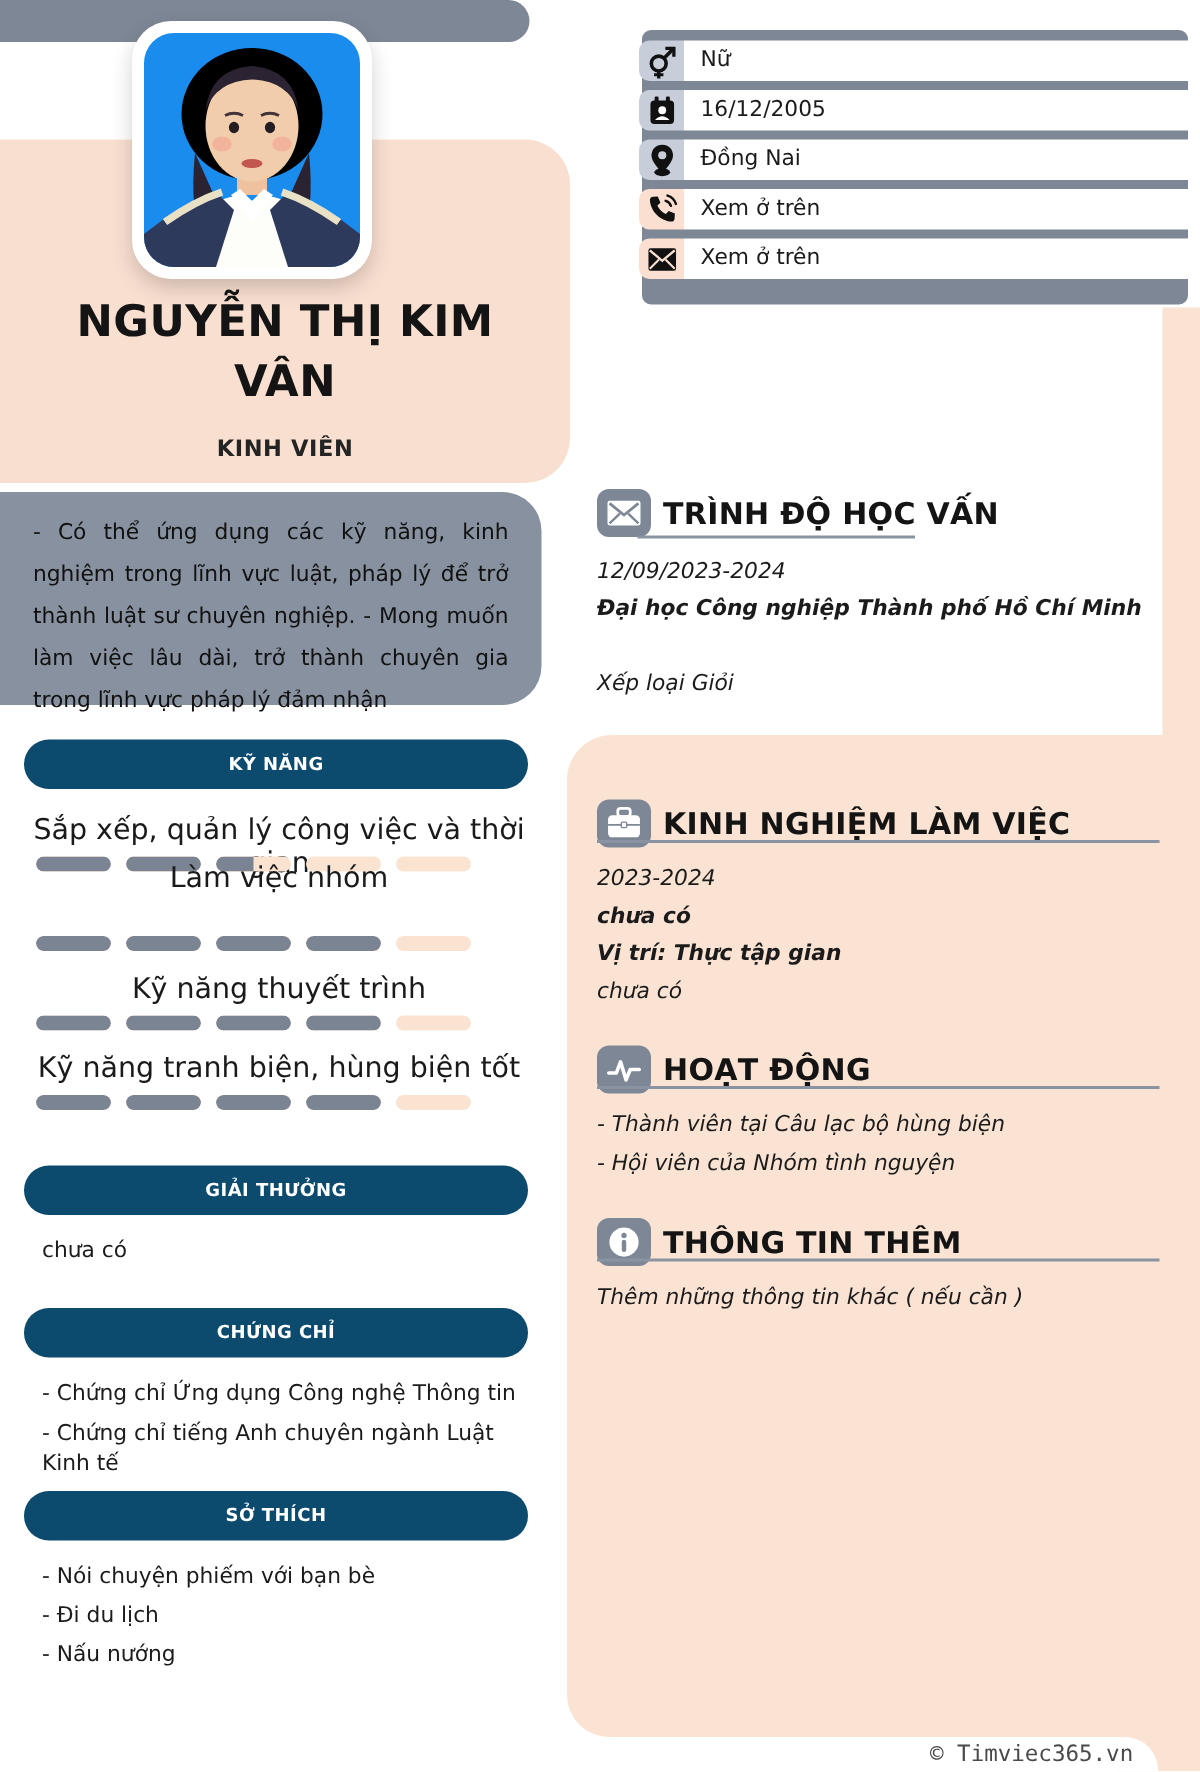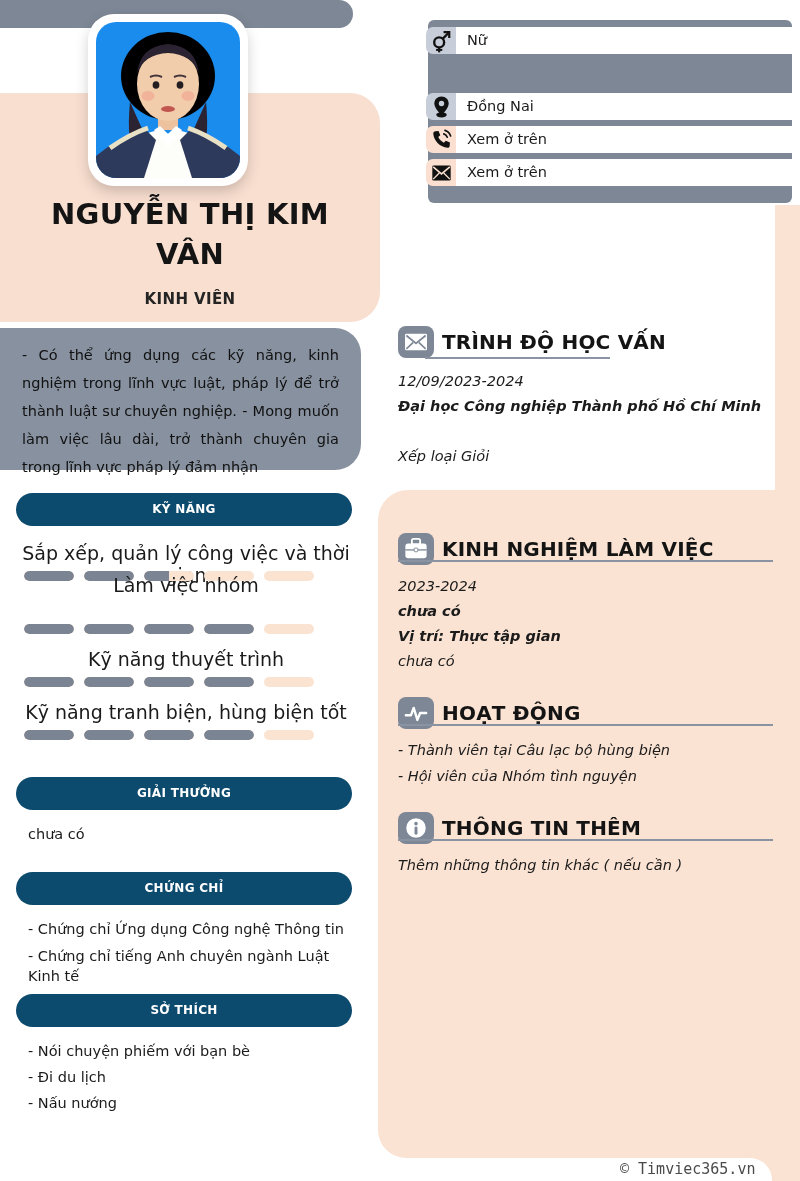--- a/index.html
+++ b/index.html
@@ -96,20 +96,32 @@
         <circle cx="10" cy="14.5" r="5.4" stroke="#111" stroke-width="2.6" fill="none"></circle>
         <line x1="10" y1="20" x2="10" y2="25.4" stroke="#111" stroke-width="2.4"></line>
         <line x1="6.6" y1="22.7" x2="13.4" y2="22.7" stroke="#111" stroke-width="2.2"></line>
         <line x1="14" y1="10.4" x2="20.4" y2="4" stroke="#111" stroke-width="2.6"></line>
         <polyline points="14.8,3.4 21,3.4 21,9.6" stroke="#111" stroke-width="2.4" fill="none"></polyline>
       </svg>
     </div>
     <div class="c-val">Nữ</div>
   </div>
 
+  <div class="abs c-row" style="top:60px">
+    <div class="c-icon gray">
+      <svg width="21" height="21" viewBox="0 0 24 24">
+        <rect x="6.2" y="1.5" width="3" height="5" rx="1" fill="#111"></rect>
+        <rect x="14.8" y="1.5" width="3" height="5" rx="1" fill="#111"></rect>
+        <rect x="3" y="4.5" width="18" height="18" rx="3" fill="#111"></rect>
+        <circle cx="12" cy="12" r="3" fill="#fff"></circle>
+        <path d="M6.5,19.5 Q12,13.8 17.5,19.5 Z" fill="#fff"></path>
+      </svg>
+    </div>
+    <div class="c-val">16/12/2005</div>
+  </div>
 
   <div class="abs c-row" style="top:93px">
     <div class="c-icon gray">
       <svg width="21" height="23" viewBox="0 0 24 26">
         <ellipse cx="12" cy="22.5" rx="6" ry="3" fill="#111"></ellipse>
         <path d="M12,1.5 C7.3,1.5 3.8,5 3.8,9.6 C3.8,15.3 12,23 12,23 C12,23 20.2,15.3 20.2,9.6 C20.2,5 16.7,1.5 12,1.5 Z" fill="#111"></path>
         <circle cx="12" cy="9.6" r="3.1" fill="#c7ced9"></circle>
       </svg>
     </div>
     <div class="c-val">Đồng Nai</div>

